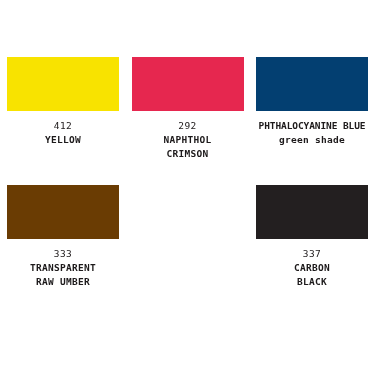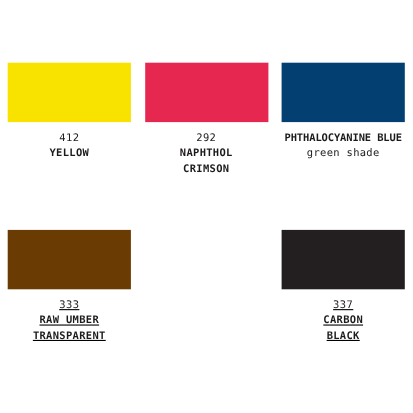--- a/index.html
+++ b/index.html
@@ -26,22 +26,21 @@
 
   .swatch-row {
     display: flex;
     flex-direction: row;
     justify-content: space-between;
     align-items: flex-start;
     width: 361px;
   }
 
   .swatch-row.row-bottom {
-    margin-top: 48px;
-    text-decoration: underline;
+    margin-top: 24px;
   }
 
   .swatch-cell {
     width: 112px;
     display: flex;
     flex-direction: column;
     align-items: center;
   }
 
   .swatch-chip {
@@ -78,21 +77,21 @@
   }
 
   .swatch-name.wide {
     letter-spacing: -0.1px;
   }
 
   .swatch-subname {
     font-size: 9.5px;
     line-height: 14px;
     letter-spacing: 0.3px;
-    font-weight: normal;
+    font-weight: bold;
     color: #1d1a1b;
     white-space: nowrap;
   }
 </style>
 </head>
 <body>
 
 <div class="swatch-sheet">
 
   <div class="swatch-row row-top">
@@ -123,22 +122,22 @@
     </div>
 
   </div>
 
   <div class="swatch-row row-bottom">
 
     <div class="swatch-cell">
       <div class="swatch-chip" style="background: rgb(106, 60, 3);"></div>
       <div class="swatch-caption">
         <div class="swatch-code">333</div>
+        <div class="swatch-name">TRANSPARENT</div>
         <div class="swatch-name">RAW UMBER</div>
-        <div class="swatch-name">TRANSPARENT</div>
       </div>
     </div>
 
     <div class="swatch-cell">
       <div class="swatch-chip" style="background: rgb(35, 31, 32);"></div>
       <div class="swatch-caption">
         <div class="swatch-code">337</div>
         <div class="swatch-name">CARBON</div>
         <div class="swatch-name">BLACK</div>
       </div>

